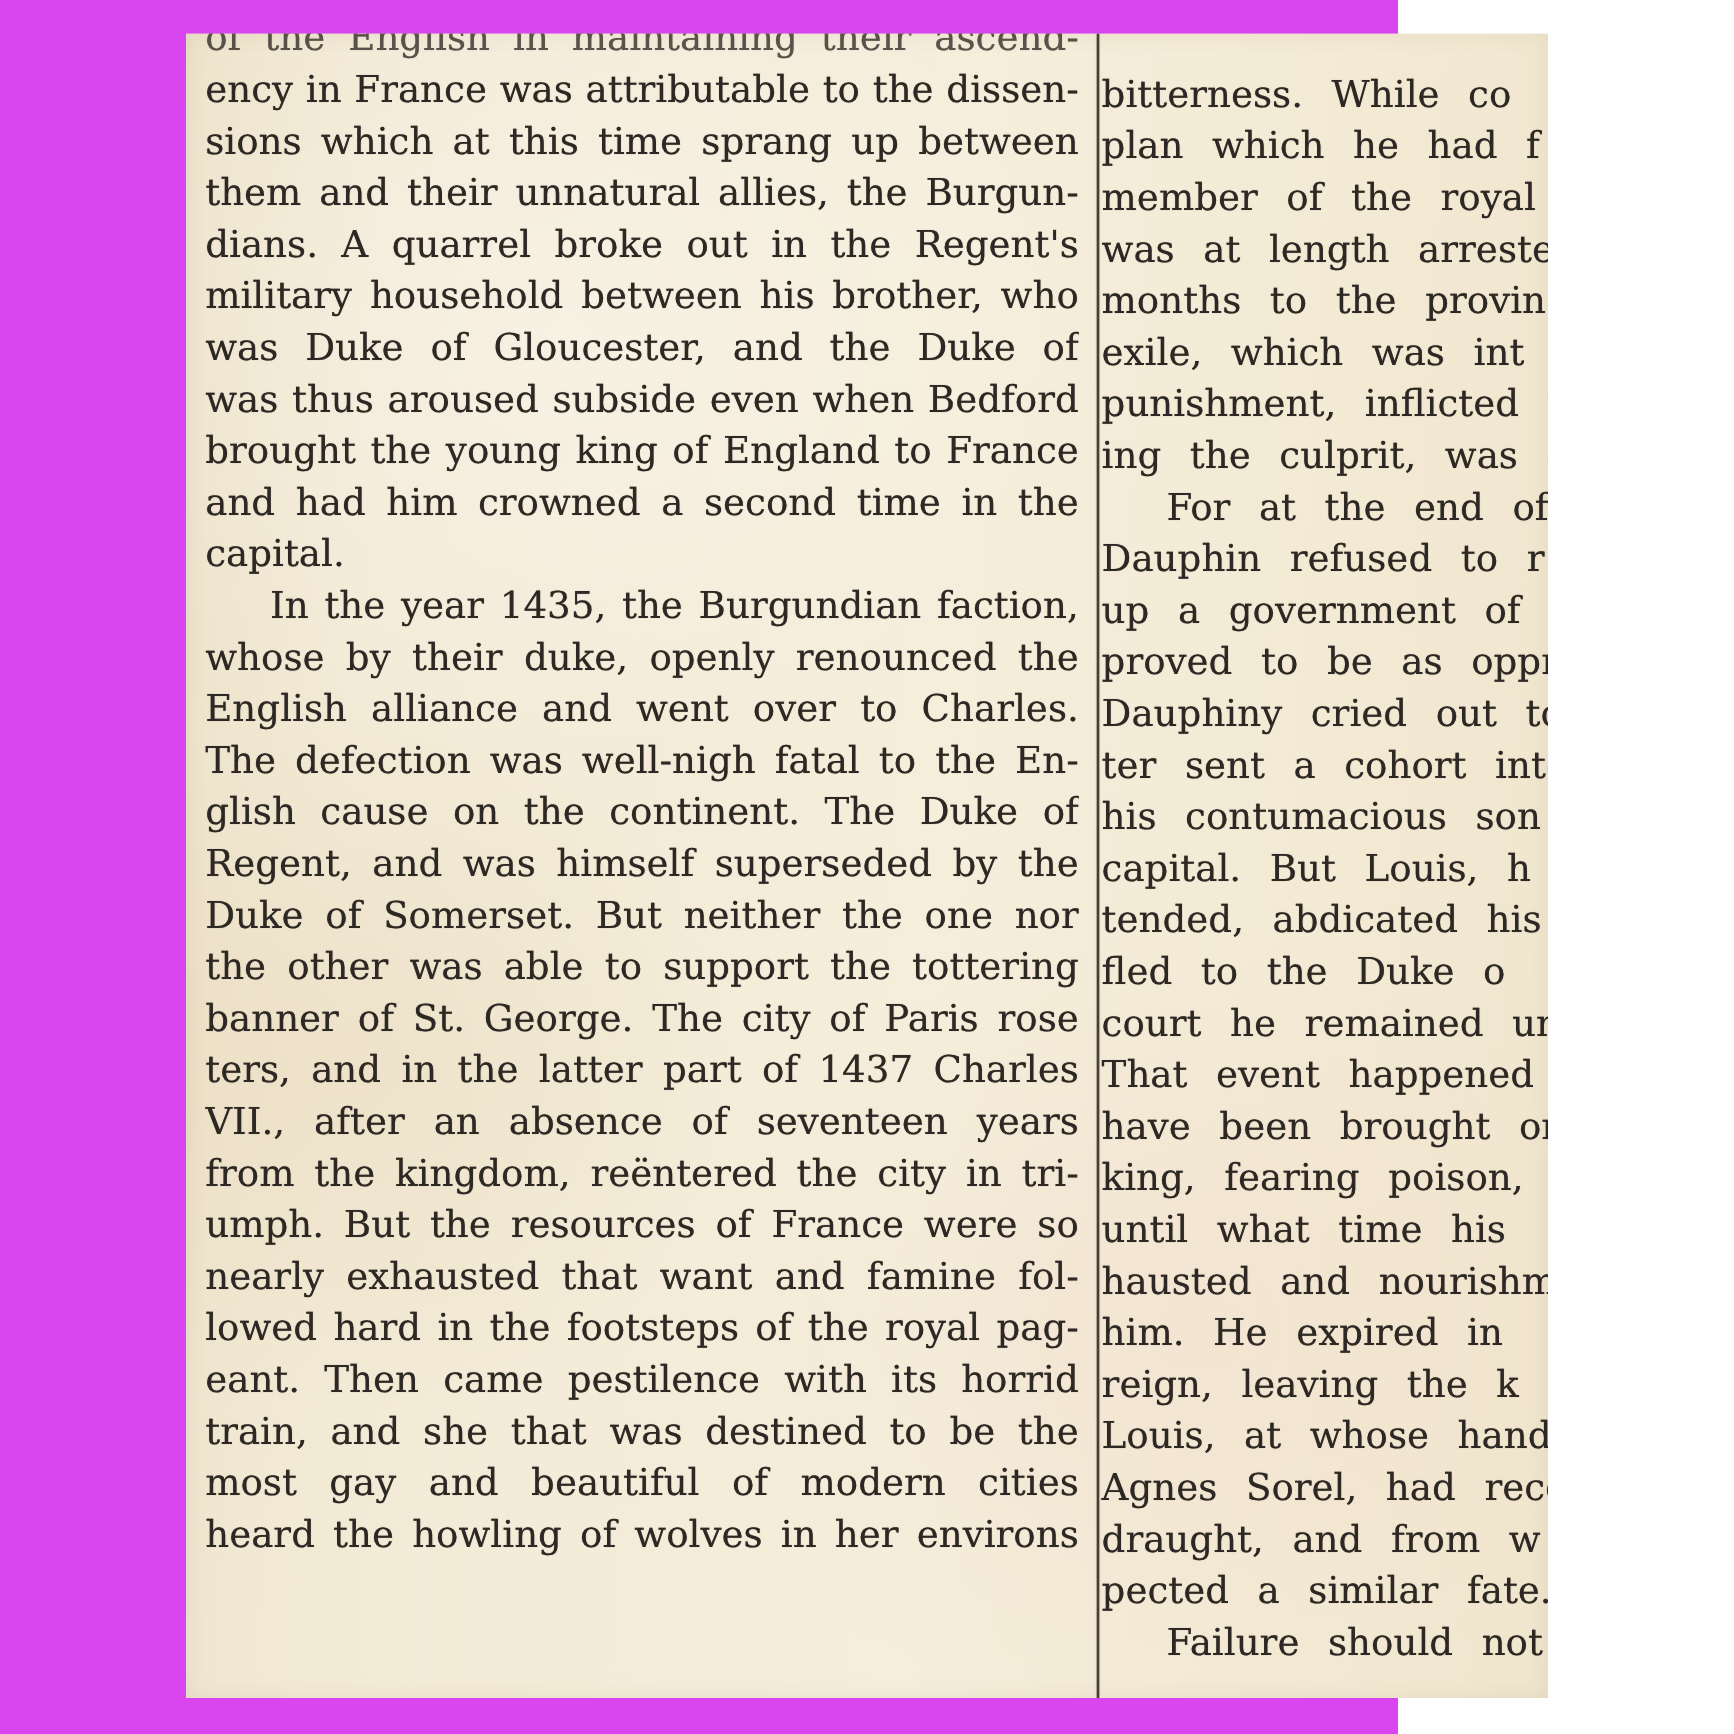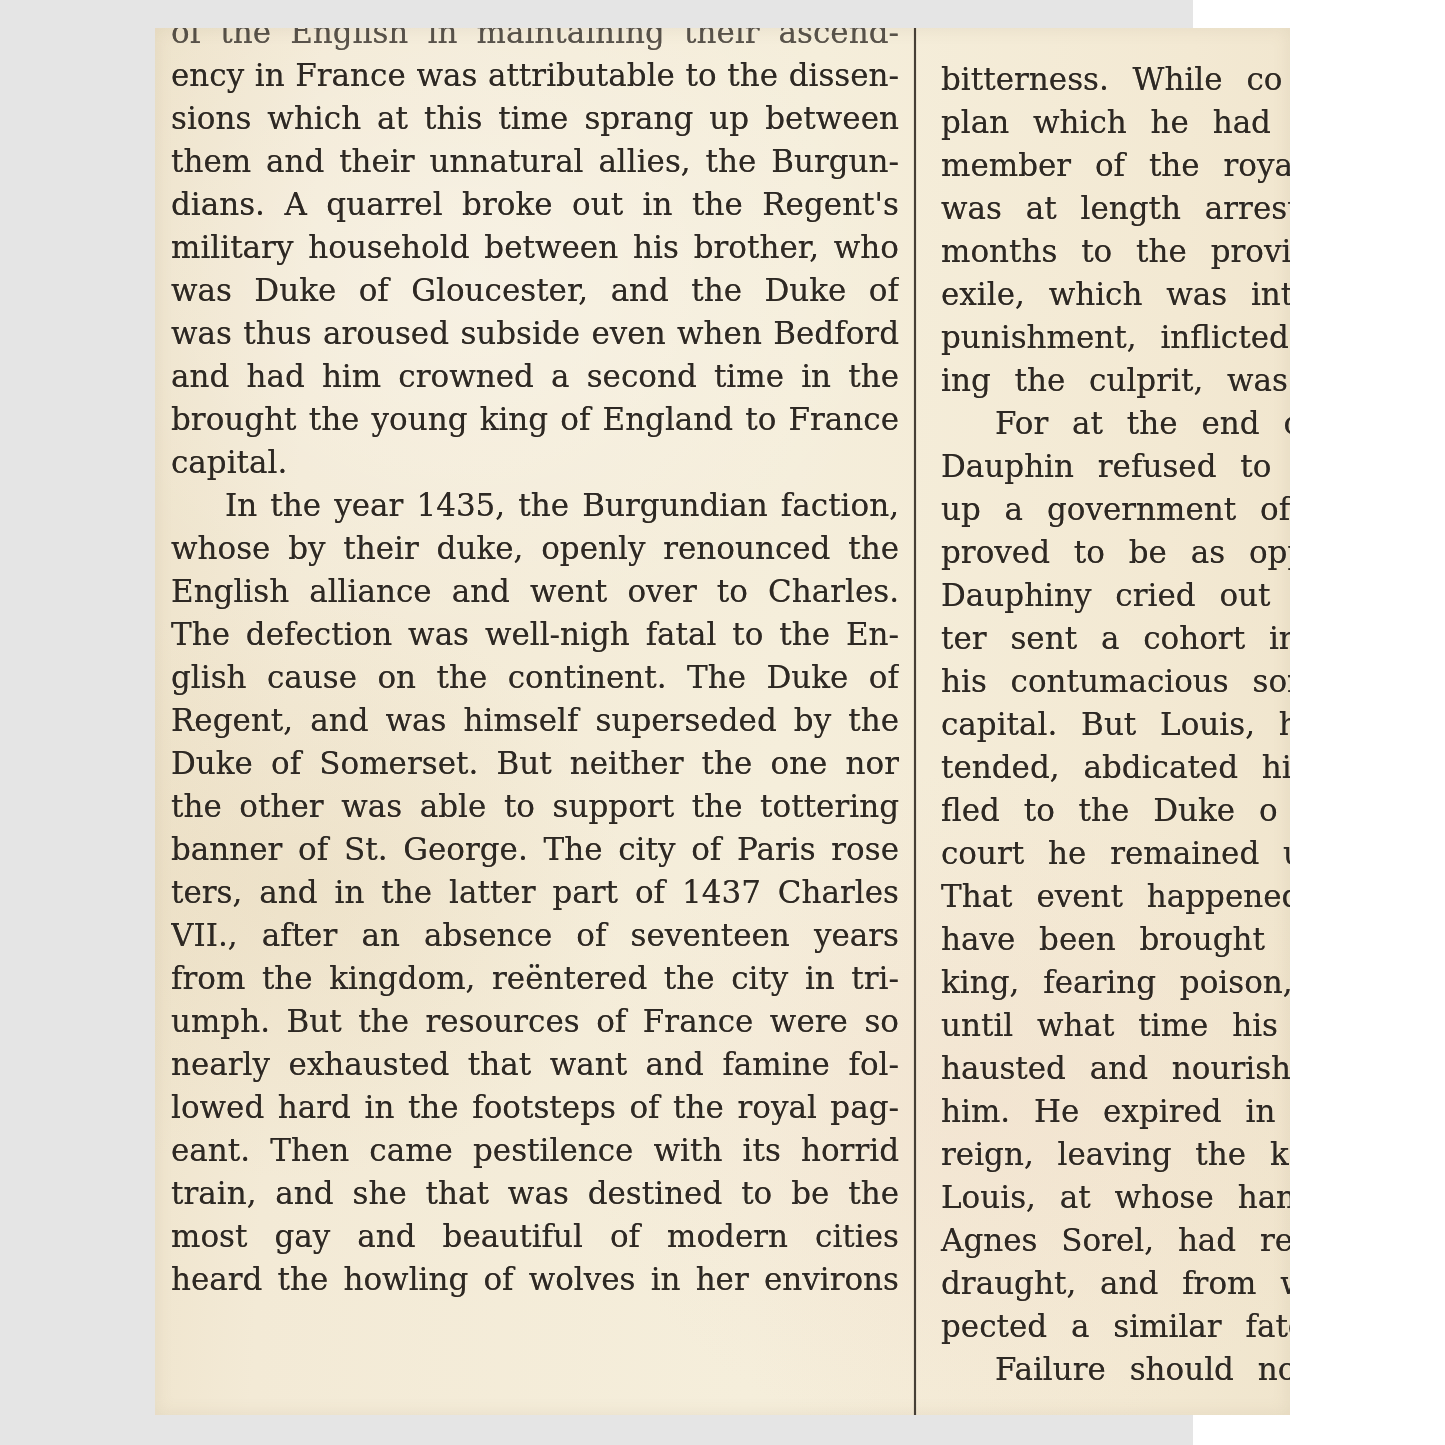--- a/index.html
+++ b/index.html
@@ -8,22 +8,21 @@
     background: #ffffff;
     width: 1445px;
     height: 1445px;
     overflow: hidden;
     font-family: "DejaVu Serif", "Liberation Serif", serif;
   }
   .scan-wrap {
     position: relative;
     width: 1165px;
     height: 1445px;
-    background: #e5e5e5;
-    padding-left: 28px;
+    background: #d946ef;
   }
   .page {
     position: absolute;
     left: 155px;
     top: 28px;
     width: 1135px;
     height: 1387px;
     overflow: hidden;
     color: #2d2823;
     background:
@@ -66,21 +65,21 @@
   .divider {
     position: absolute;
     left: 759px;
     top: 0;
     width: 2px;
     height: 100%;
     background: #463f36;
     box-shadow: 0 0 1px rgba(70,63,54,0.8);
   }
   .col-right {
-    left: 786px;
+    left: 763px;
     width: 352px;
     padding-top: 30px;
   }
   .col-right .line {
     white-space: nowrap;
     word-spacing: 0.45em;
     text-align: left;
     overflow: visible;
   }
 </style>
@@ -91,22 +90,22 @@
   <div class="page">
     <div class="column col-left">
         <div class="line partial-top">of the English in maintaining their ascend-</div>
         <div class="line">ency in France was attributable to the dissen-</div>
         <div class="line">sions which at this time sprang up between</div>
         <div class="line">them and their unnatural allies, the Burgun-</div>
         <div class="line">dians. A quarrel broke out in the Regent's</div>
         <div class="line">military household between his brother, who</div>
         <div class="line">was Duke of Gloucester, and the Duke of</div>
         <div class="line">was thus aroused subside even when Bedford</div>
+        <div class="line">brought the young king of England to France</div>
         <div class="line">and had him crowned a second time in the</div>
-        <div class="line">brought the young king of England to France</div>
         <div class="line end">capital.</div>
         <div class="line indent">In the year 1435, the Burgundian faction,</div>
         <div class="line">whose by their duke, openly renounced the</div>
         <div class="line">English alliance and went over to Charles.</div>
         <div class="line">The defection was well-nigh fatal to the En-</div>
         <div class="line">glish cause on the continent. The Duke of</div>
         <div class="line">Regent, and was himself superseded by the</div>
         <div class="line">Duke of Somerset. But neither the one nor</div>
         <div class="line">the other was able to support the tottering</div>
         <div class="line">banner of St. George. The city of Paris rose</div>

